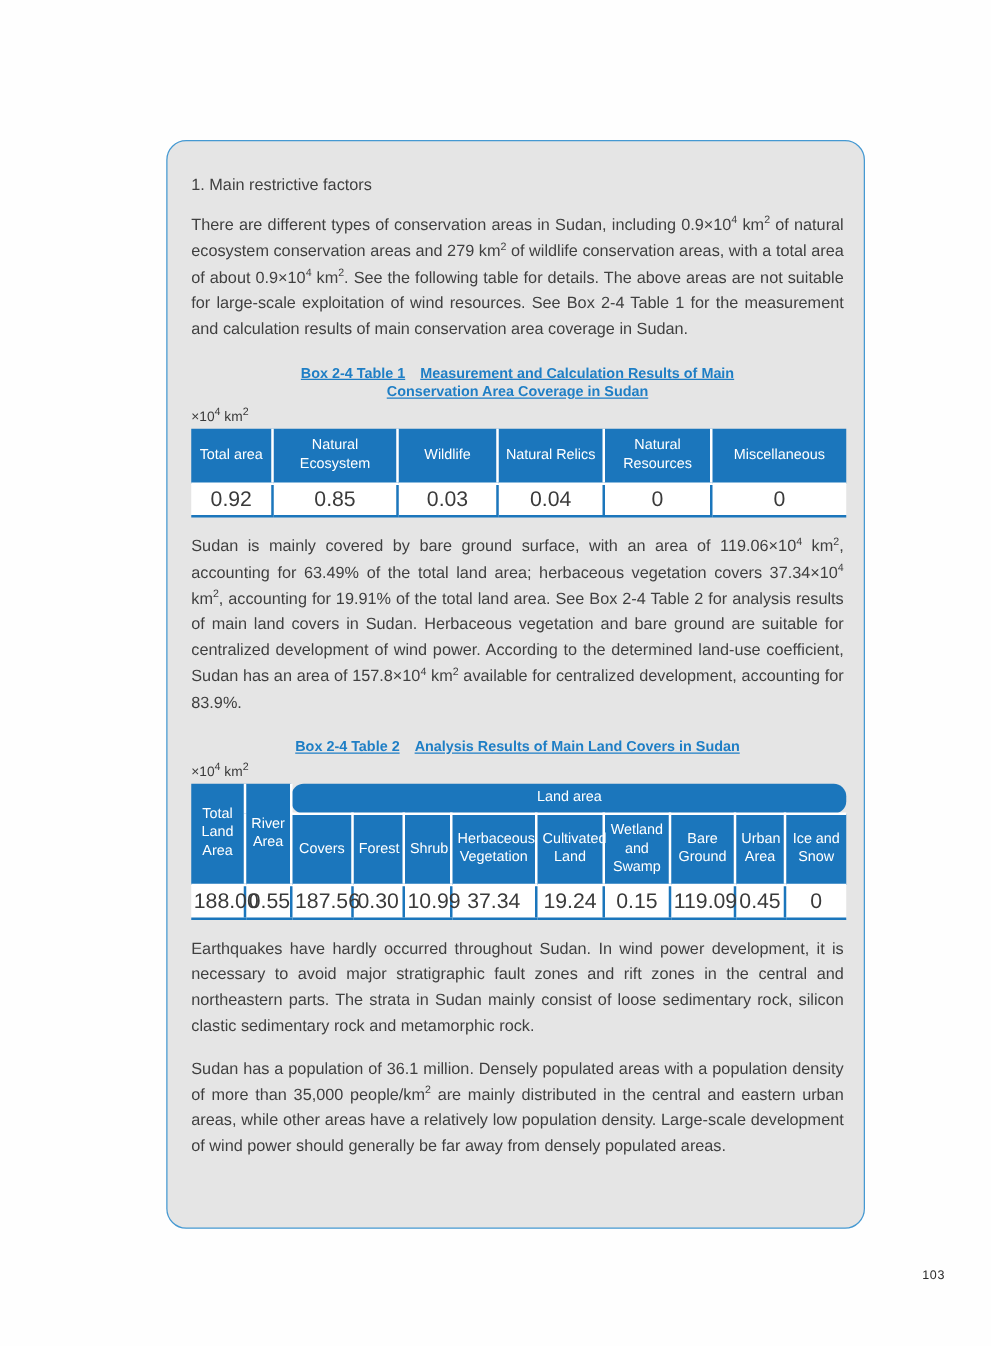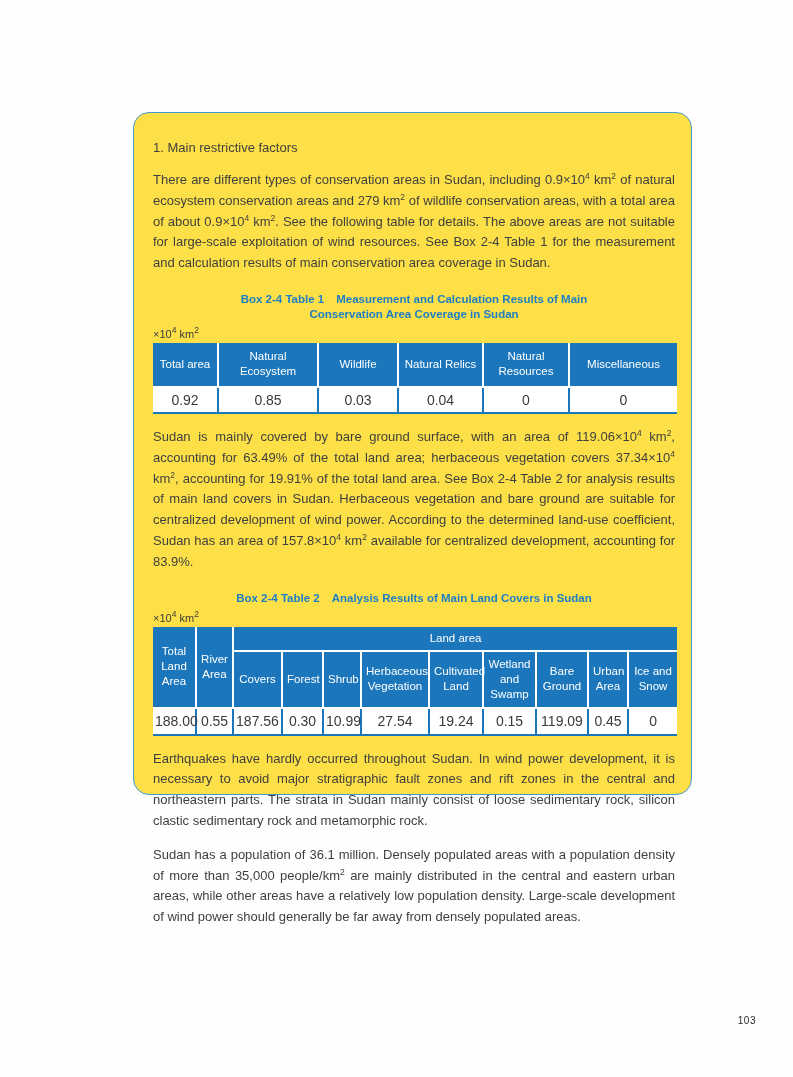--- a/index.html
+++ b/index.html
@@ -7,25 +7,25 @@
     width: 793px; height: 1077px;
     background: #fefefe;
     position: relative;
     overflow: hidden;
     font-family: "Liberation Sans", "DejaVu Sans", sans-serif;
     -webkit-font-smoothing: antialiased;
   }
   .content-box {
     position: absolute;
     left: 133px; top: 112px;
-    width: 559px; height: 683px;
+    width: 559px; height: 871px;
     box-sizing: border-box;
     border: 1.5px solid #4599d2;
     border-radius: 16px;
-    background: #fde047;
+    background: #e5e5e5;
     padding: 26px 16px 0 19px;
   }
   .heading {
     font-size: 13px;
     color: #3f3f3f;
     line-height: 18px;
   }
   p.body {
     font-size: 13px;
     color: #3f3f3f;
@@ -37,20 +37,21 @@
     font-size: 8.5px;
     line-height: 0;
   }
   .tbl-title {
     margin-top: 18px;
     text-align: center;
     color: #1e7ec5;
     font-weight: bold;
     font-size: 11.5px;
     line-height: 15px;
+    text-decoration: underline;
   }
   .title-gap { display: inline-block; width: 12px; }
   .unit {
     margin-top: 6px;
     text-align: left;
     font-size: 11px;
     color: #3a3a3a;
     padding-right: 1px;
   }
   table.data-table {
@@ -68,31 +69,31 @@
     text-align: center;
     vertical-align: middle;
     border-left: 2px solid #ffffff;
     border-bottom: 2px solid #ffffff;
     padding: 2px 4px;
   }
   table.data-table th.first { border-left: none; }
   table.data-table td {
     background: #ffffff;
     color: #3a3a3a;
-    font-size: 14px;
+    font-size: 17px;
     text-align: center;
     vertical-align: middle;
     border-left: 2px solid #1b76bc;
     border-bottom: 2.5px solid #1b76bc;
     padding: 0 2px;
   }
   table.data-table td.first { border-left: none; }
   .t1 thead th { height: 39px; }
   .t1 tbody td { height: 24px; }
-  .t2 th.group { height: 19px; }
+  .t2 th.group { height: 19px; border-radius: 10px; }
   .t2 tr.subhead th { height: 51px; }
   .t2 tbody td { height: 25px; }
   .after-table { margin-top: 22px; }
   .para-gap { margin-top: 21px; }
   .page-number {
     position: absolute;
     top: 1015px;
     right: 37px;
     font-size: 10px;
     color: #2b2b2b;
@@ -188,21 +189,21 @@
           <th>Ice and Snow</th>
         </tr>
       </thead>
       <tbody>
         <tr>
           <td class="first">188.00</td>
           <td>0.55</td>
           <td>187.56</td>
           <td>0.30</td>
           <td>10.99</td>
-          <td>27.54</td>
+          <td>37.34</td>
           <td>19.24</td>
           <td>0.15</td>
           <td>119.09</td>
           <td>0.45</td>
           <td>0</td>
         </tr>
       </tbody>
     </table>
 
     <p class="body after-table">Earthquakes have hardly occurred throughout Sudan. In wind power development, it is necessary to avoid major stratigraphic fault zones and rift zones in the central and northeastern parts. The strata in Sudan mainly consist of loose sedimentary rock, silicon clastic sedimentary rock and metamorphic rock.</p>

